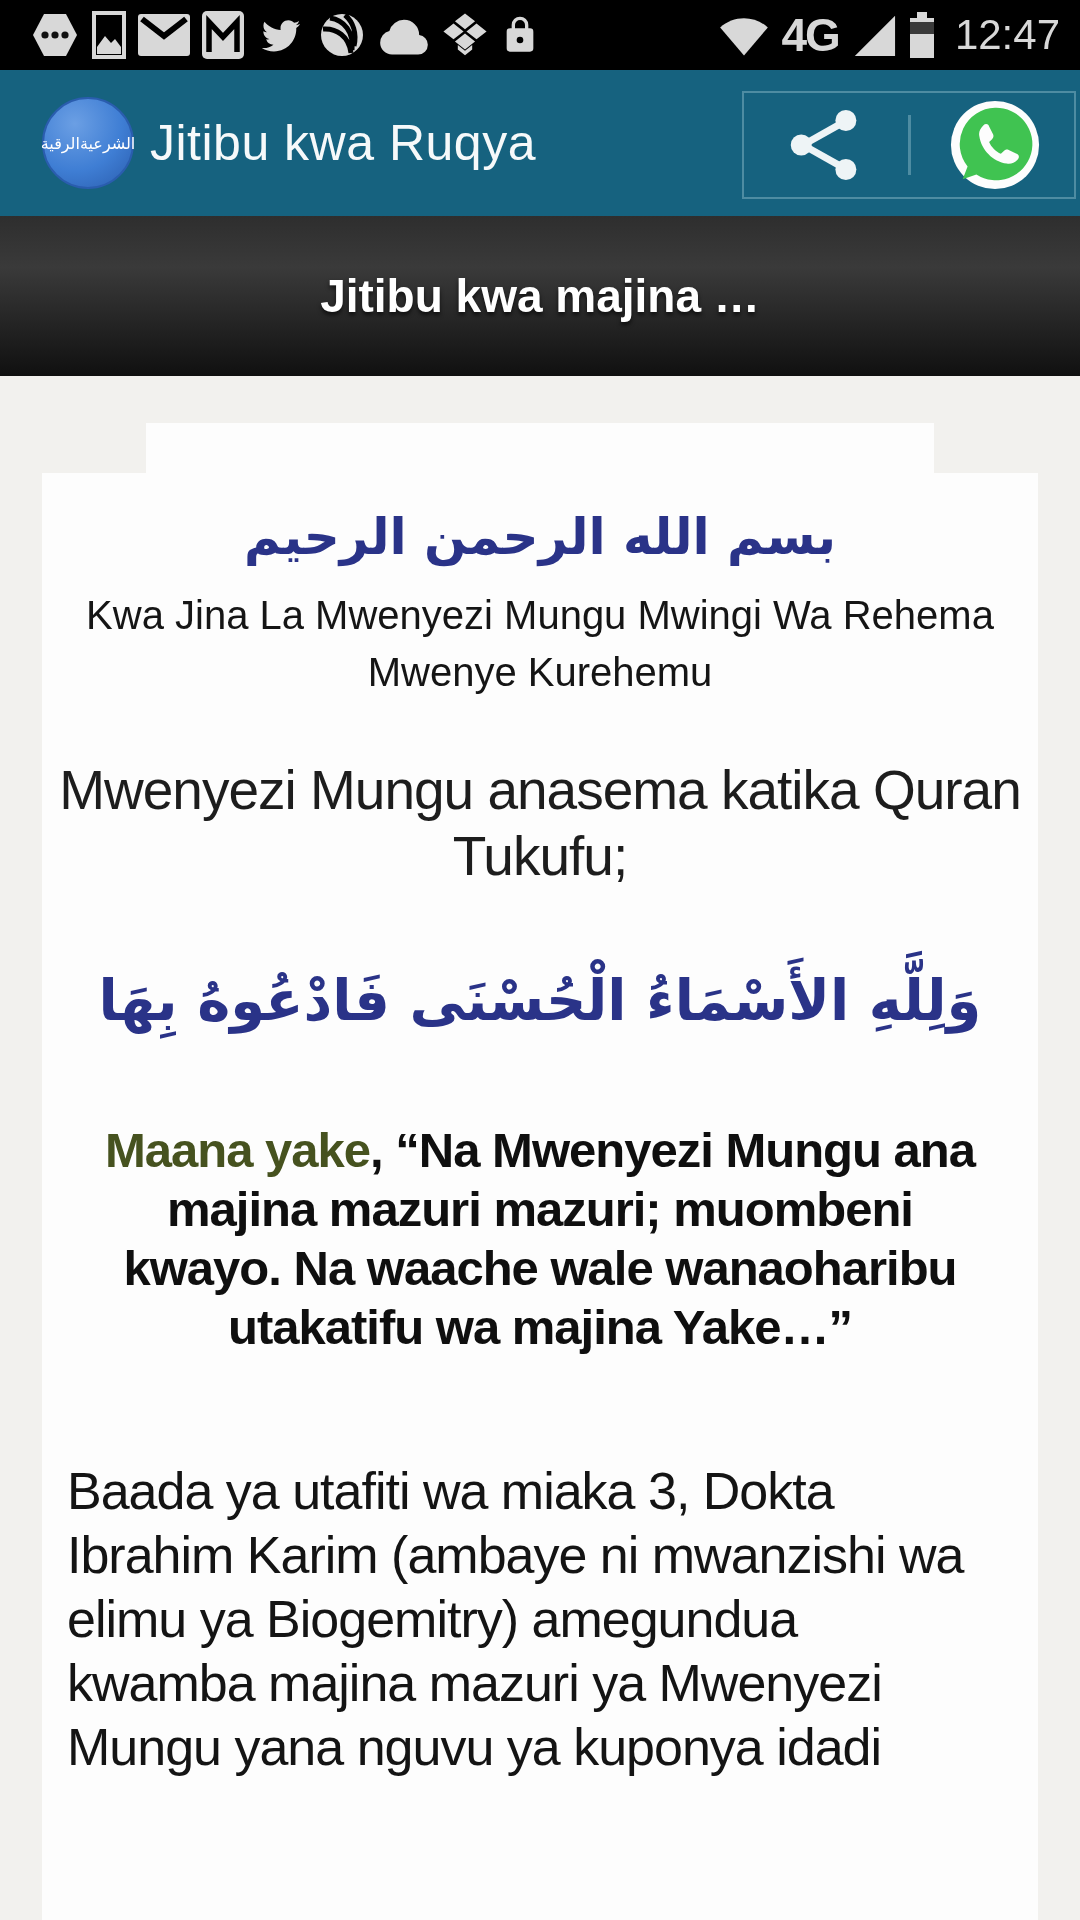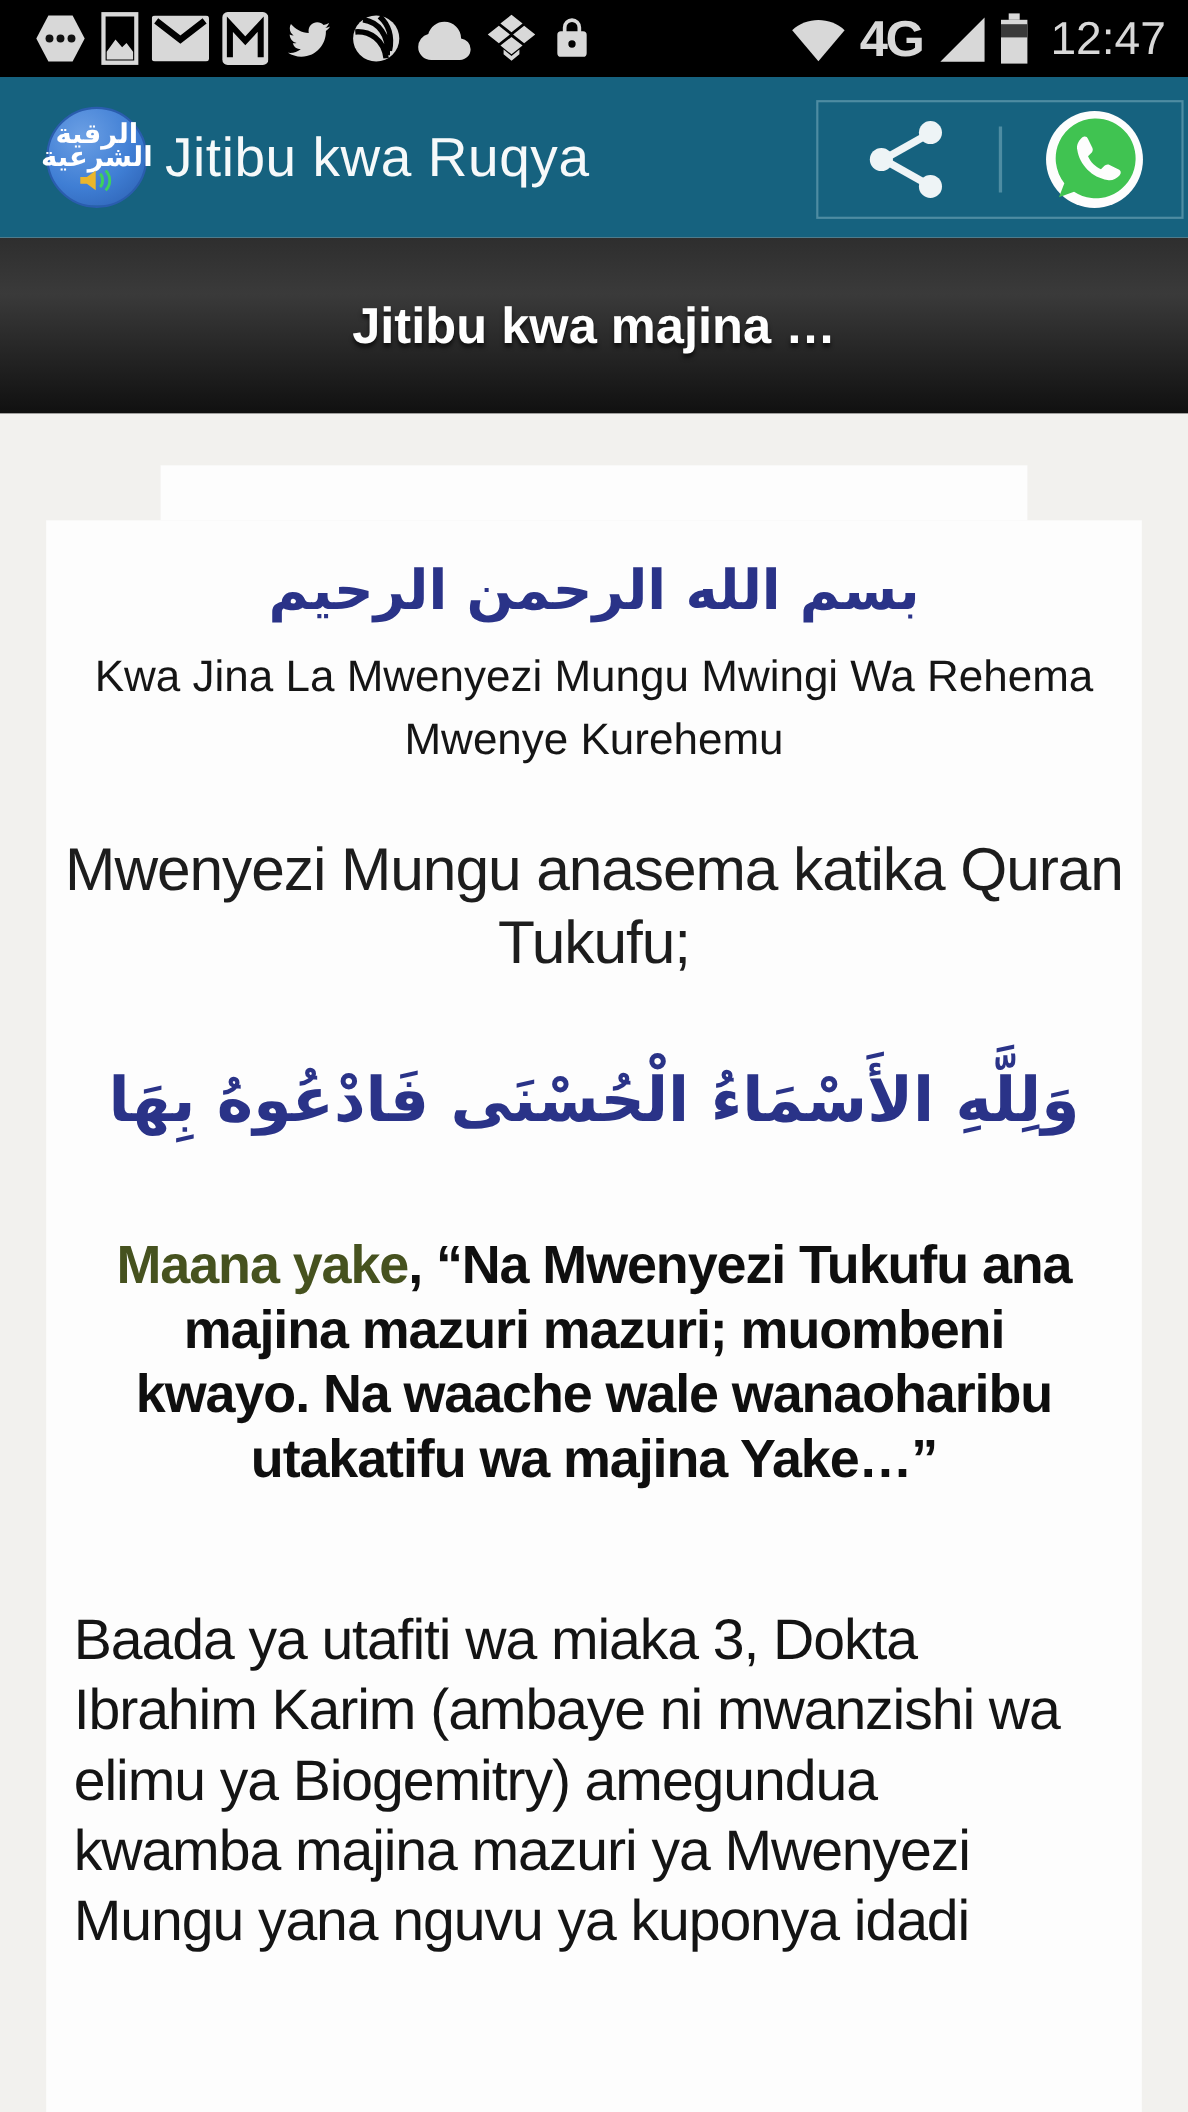--- a/index.html
+++ b/index.html
@@ -16,22 +16,22 @@
   .status svg{display:block}
   .status .spacer{flex:1}
   .status .right{display:flex;align-items:center;gap:12px}
   .net-label{color:var(--statusicon);font-size:46px;font-weight:bold;letter-spacing:-2px}
   .clock{color:var(--statusicon);font-size:42px;margin-left:8px}
 
   
   .appbar{height:146px;background:var(--teal);display:flex;align-items:center;padding-left:42px;position:relative}
   .app-icon{width:92px;height:92px;border-radius:50%;flex:0 0 auto;
     background:radial-gradient(circle at 35% 28%,#6b9fe4,#3f7ed4 55%,#2a5dae);
-    border:2px solid #2a5dae;display:flex;flex-direction:column;align-items:center;justify-content:center;
-    color:#fff;font-weight:bold;font-size:25px;line-height:21px;font-family:"DejaVu Sans",sans-serif}
+    border:2px solid #2a5dae;display:flex;flex-direction:row;align-items:center;justify-content:center;
+    color:#fff;font-weight:normal;font-size:16px;line-height:21px;font-family:"DejaVu Sans",sans-serif}
   .appbar-title{color:#f6f9fa;font-size:50px;margin-left:16px;letter-spacing:.5px}
   .action-box{position:absolute;right:4px;top:21px;width:334px;height:108px;border:2px solid #4e8ca2;
     display:flex;align-items:center;justify-content:space-around}
   .action-btn{width:150px;height:100px;display:flex;align-items:center;justify-content:center}
   .v-div{width:3px;height:60px;background:#4e8ca2}
 
   
   .sheader{height:160px;background:linear-gradient(180deg,#2e2e2e 0%,#3a3a3a 32%,#101010 100%);
     display:flex;align-items:center;justify-content:center}
   .sheader-title{font-size:46px;font-weight:bold;color:#fff;text-shadow:0 3px 4px rgba(0,0,0,.65)}
@@ -184,21 +184,21 @@
       <div class="intro">
         <div class="line">Mwenyezi Mungu anasema katika Quran</div>
         <div class="line">Tukufu;</div>
       </div>
 
       <div class="verse">
         <div class="line">وَلِلَّهِ الأَسْمَاءُ الْحُسْنَى فَادْعُوهُ بِهَا</div>
       </div>
 
       <div class="meaning">
-        <div class="line"><span class="lbl">Maana yake</span><span>, “Na Mwenyezi Tukufu ana</span></div>
+        <div class="line"><span class="lbl">Maana yake</span><span>, “Na Mwenyezi Mungu ana</span></div>
         <div class="line">majina mazuri mazuri; muombeni</div>
         <div class="line">kwayo. Na waache wale wanaoharibu</div>
         <div class="line">utakatifu wa majina Yake…”</div>
       </div>
 
       <div class="bodyp">
         <div class="line">Baada ya utafiti wa miaka 3, Dokta</div>
         <div class="line">Ibrahim Karim (ambaye ni mwanzishi wa</div>
         <div class="line">elimu ya Biogemitry) amegundua</div>
         <div class="line">kwamba majina mazuri ya Mwenyezi</div>

